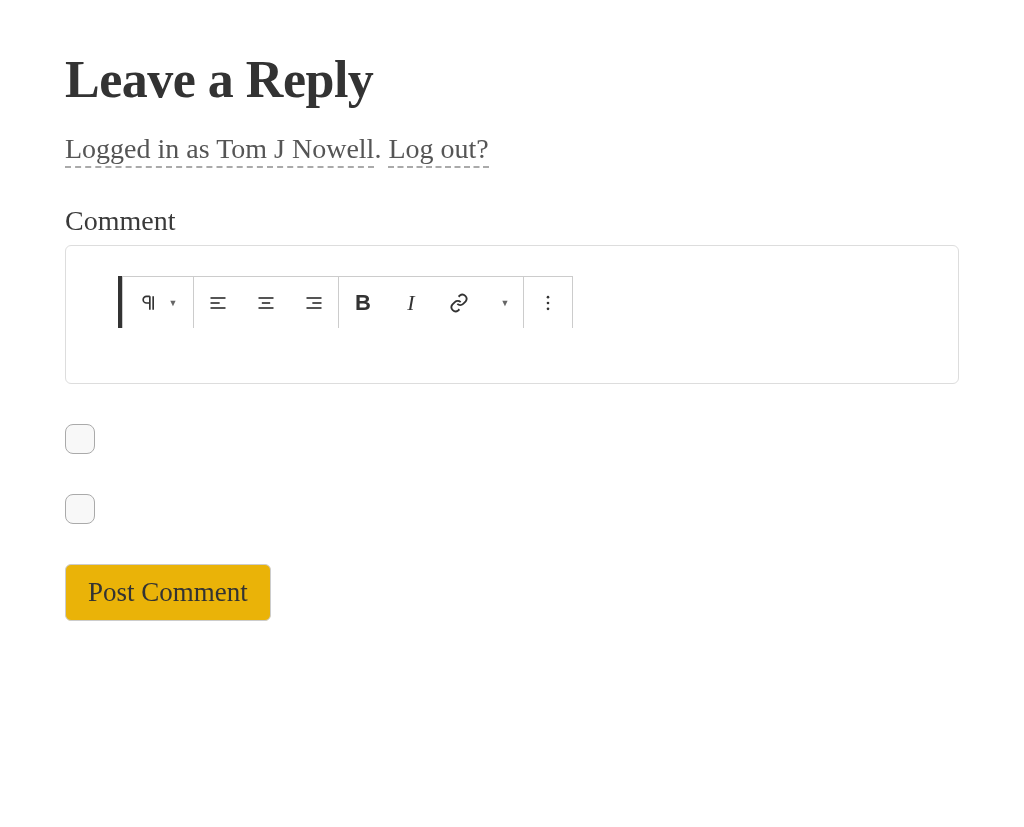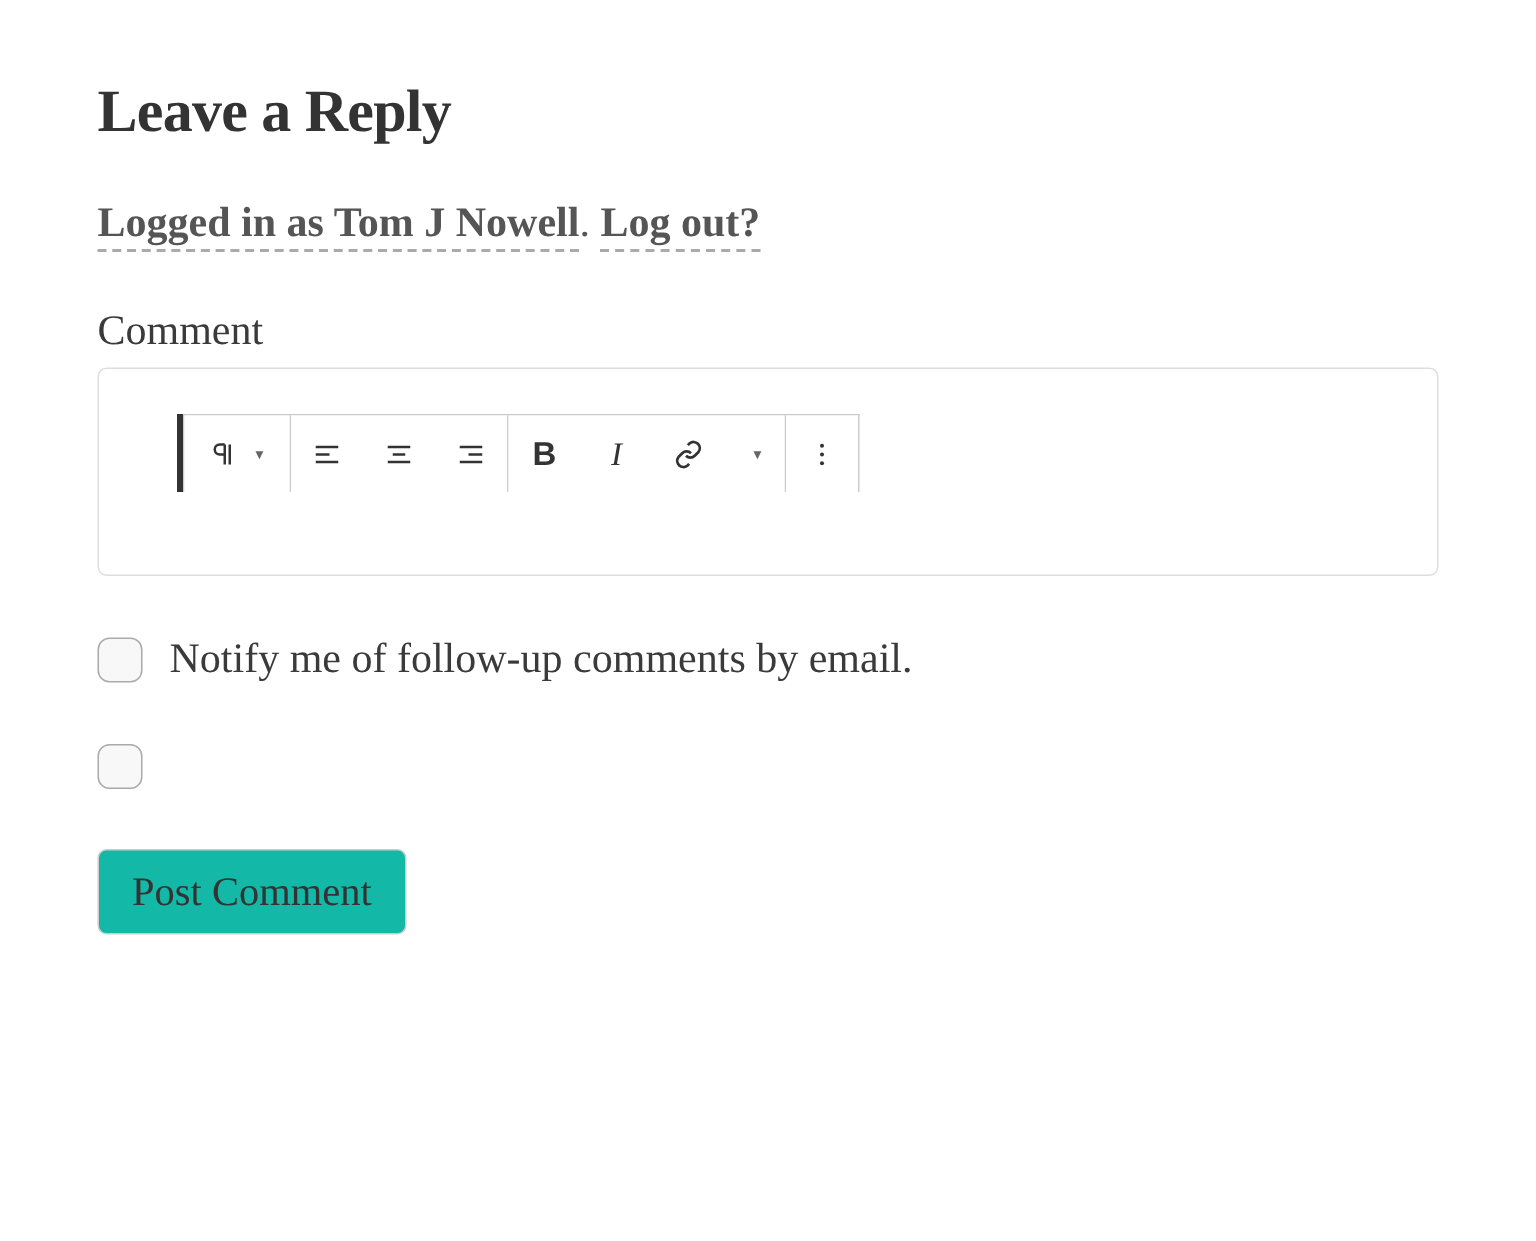--- a/index.html
+++ b/index.html
@@ -3,36 +3,35 @@
   <meta charset="utf-8">
   <style>
     * { box-sizing: border-box; margin: 0; padding: 0; }
     body {
       font-family: Georgia, 'Times New Roman', serif;
       background: #fff;
       padding: 50px 65px;
       color: #3a3a3a;
     }
     .reply-title {
-      font-size: 40px;
+      font-size: 52px;
       font-weight: 900;
       color: #333;
-      margin-bottom: 36px;
+      margin-bottom: 24px;
       letter-spacing: -0.5px;
     }
     .login-status {
       font-size: 28px;
       color: #555;
       margin-bottom: 40px;
       display: inline-block;
     }
     .login-status .dotted {
       border-bottom: 2px dashed #aaa;
       padding-bottom: 2px;
-      font-weight: bold;
     }
     .comment-label {
       font-size: 28px;
       color: #3a3a3a;
       margin-bottom: 8px;
       display: block;
     }
     .editor-frame {
       border: 1px solid #ddd;
       border-radius: 6px;
@@ -103,21 +102,21 @@
     .cb-label {
       font-size: 28px;
       color: #3a3a3a;
     }
     .submit-btn {
       font-family: Georgia, serif;
       font-size: 27px;
       padding: 12px 22px;
       border: 1px solid #ccc;
       border-radius: 6px;
-      background: #14b8a6;
+      background: #eab308;
       color: #333;
       cursor: pointer;
     }
     
     svg { display: block; }
     .bold-glyph { font-weight: 900; font-family: Arial, sans-serif; font-size: 22px; }
     .italic-glyph { font-style: italic; font-family: Georgia, serif; font-size: 22px; }
   </style>
 </head>
 <body>
@@ -210,21 +209,20 @@
         </button>
       </div>
 
     </div>
 
   </div>
 </div>
 
 <div class="checkbox-row">
   <input type="checkbox" class="cb" style="">
-  <span class="cb-label">Notify me of follow-up comments by email.</span>
 </div>
 
 <div class="checkbox-row">
   <input type="checkbox" class="cb" style="">
 </div>
 
 <button class="submit-btn">Post Comment</button>
 
 
 

